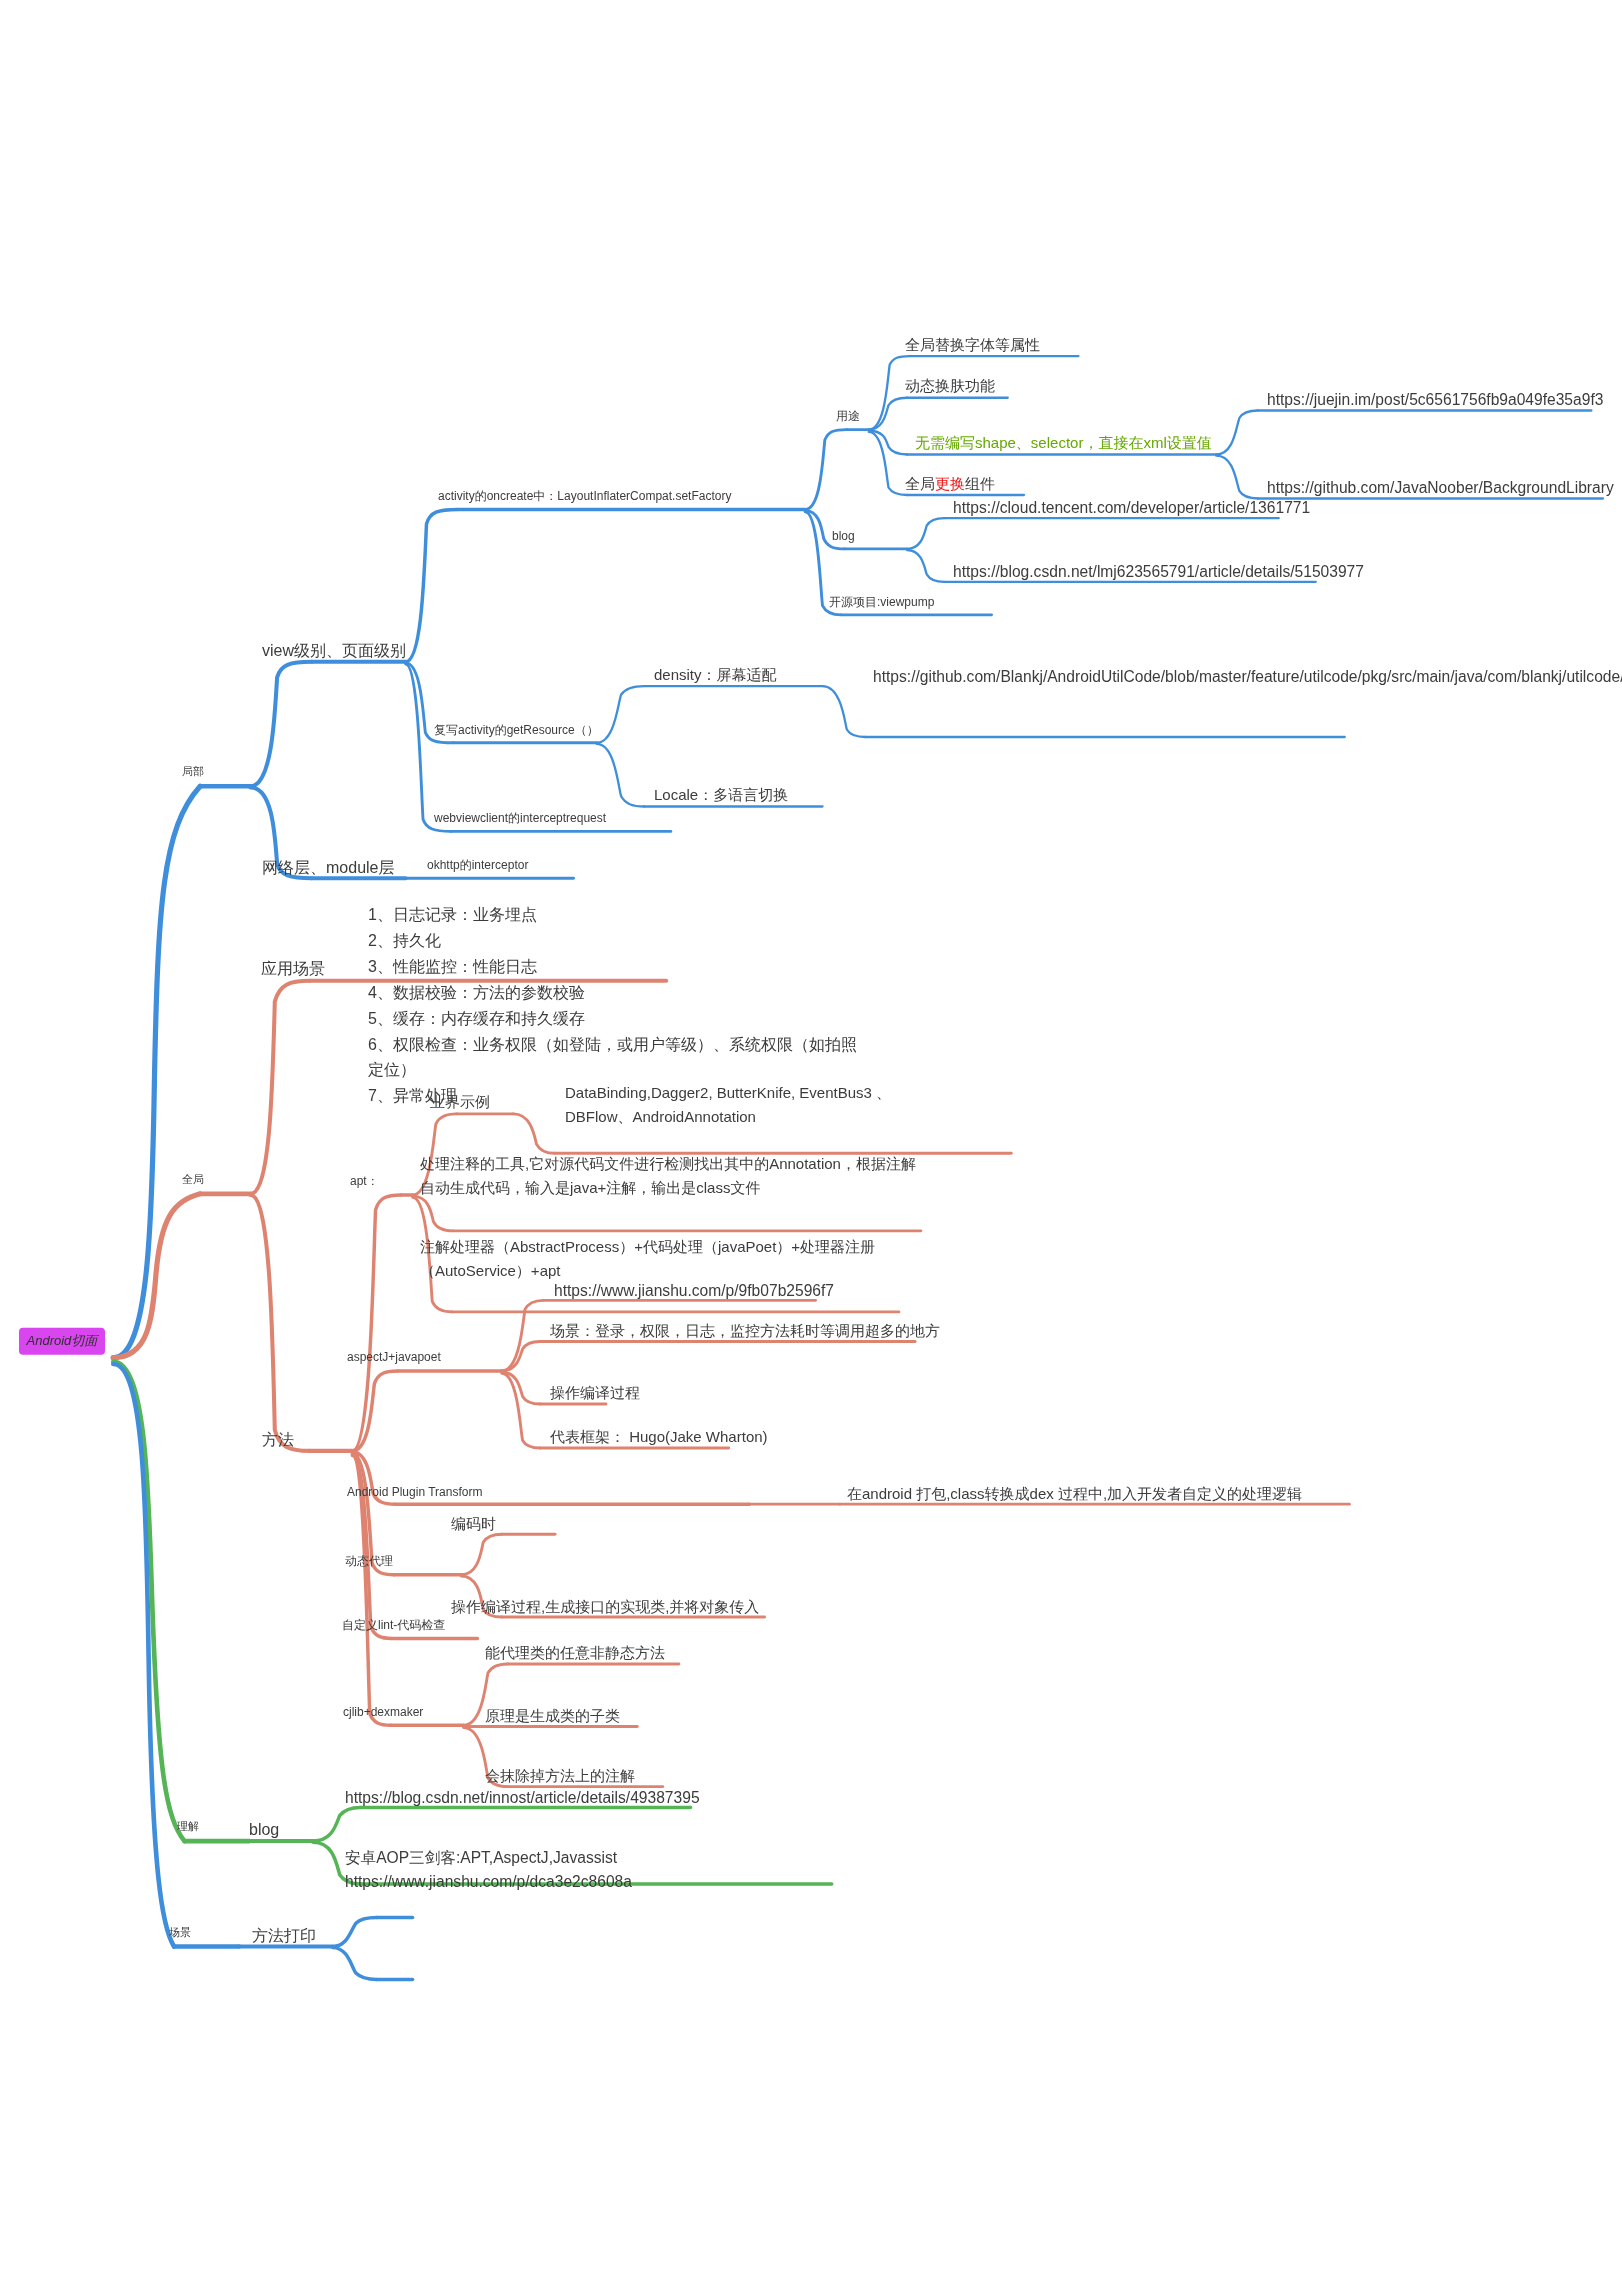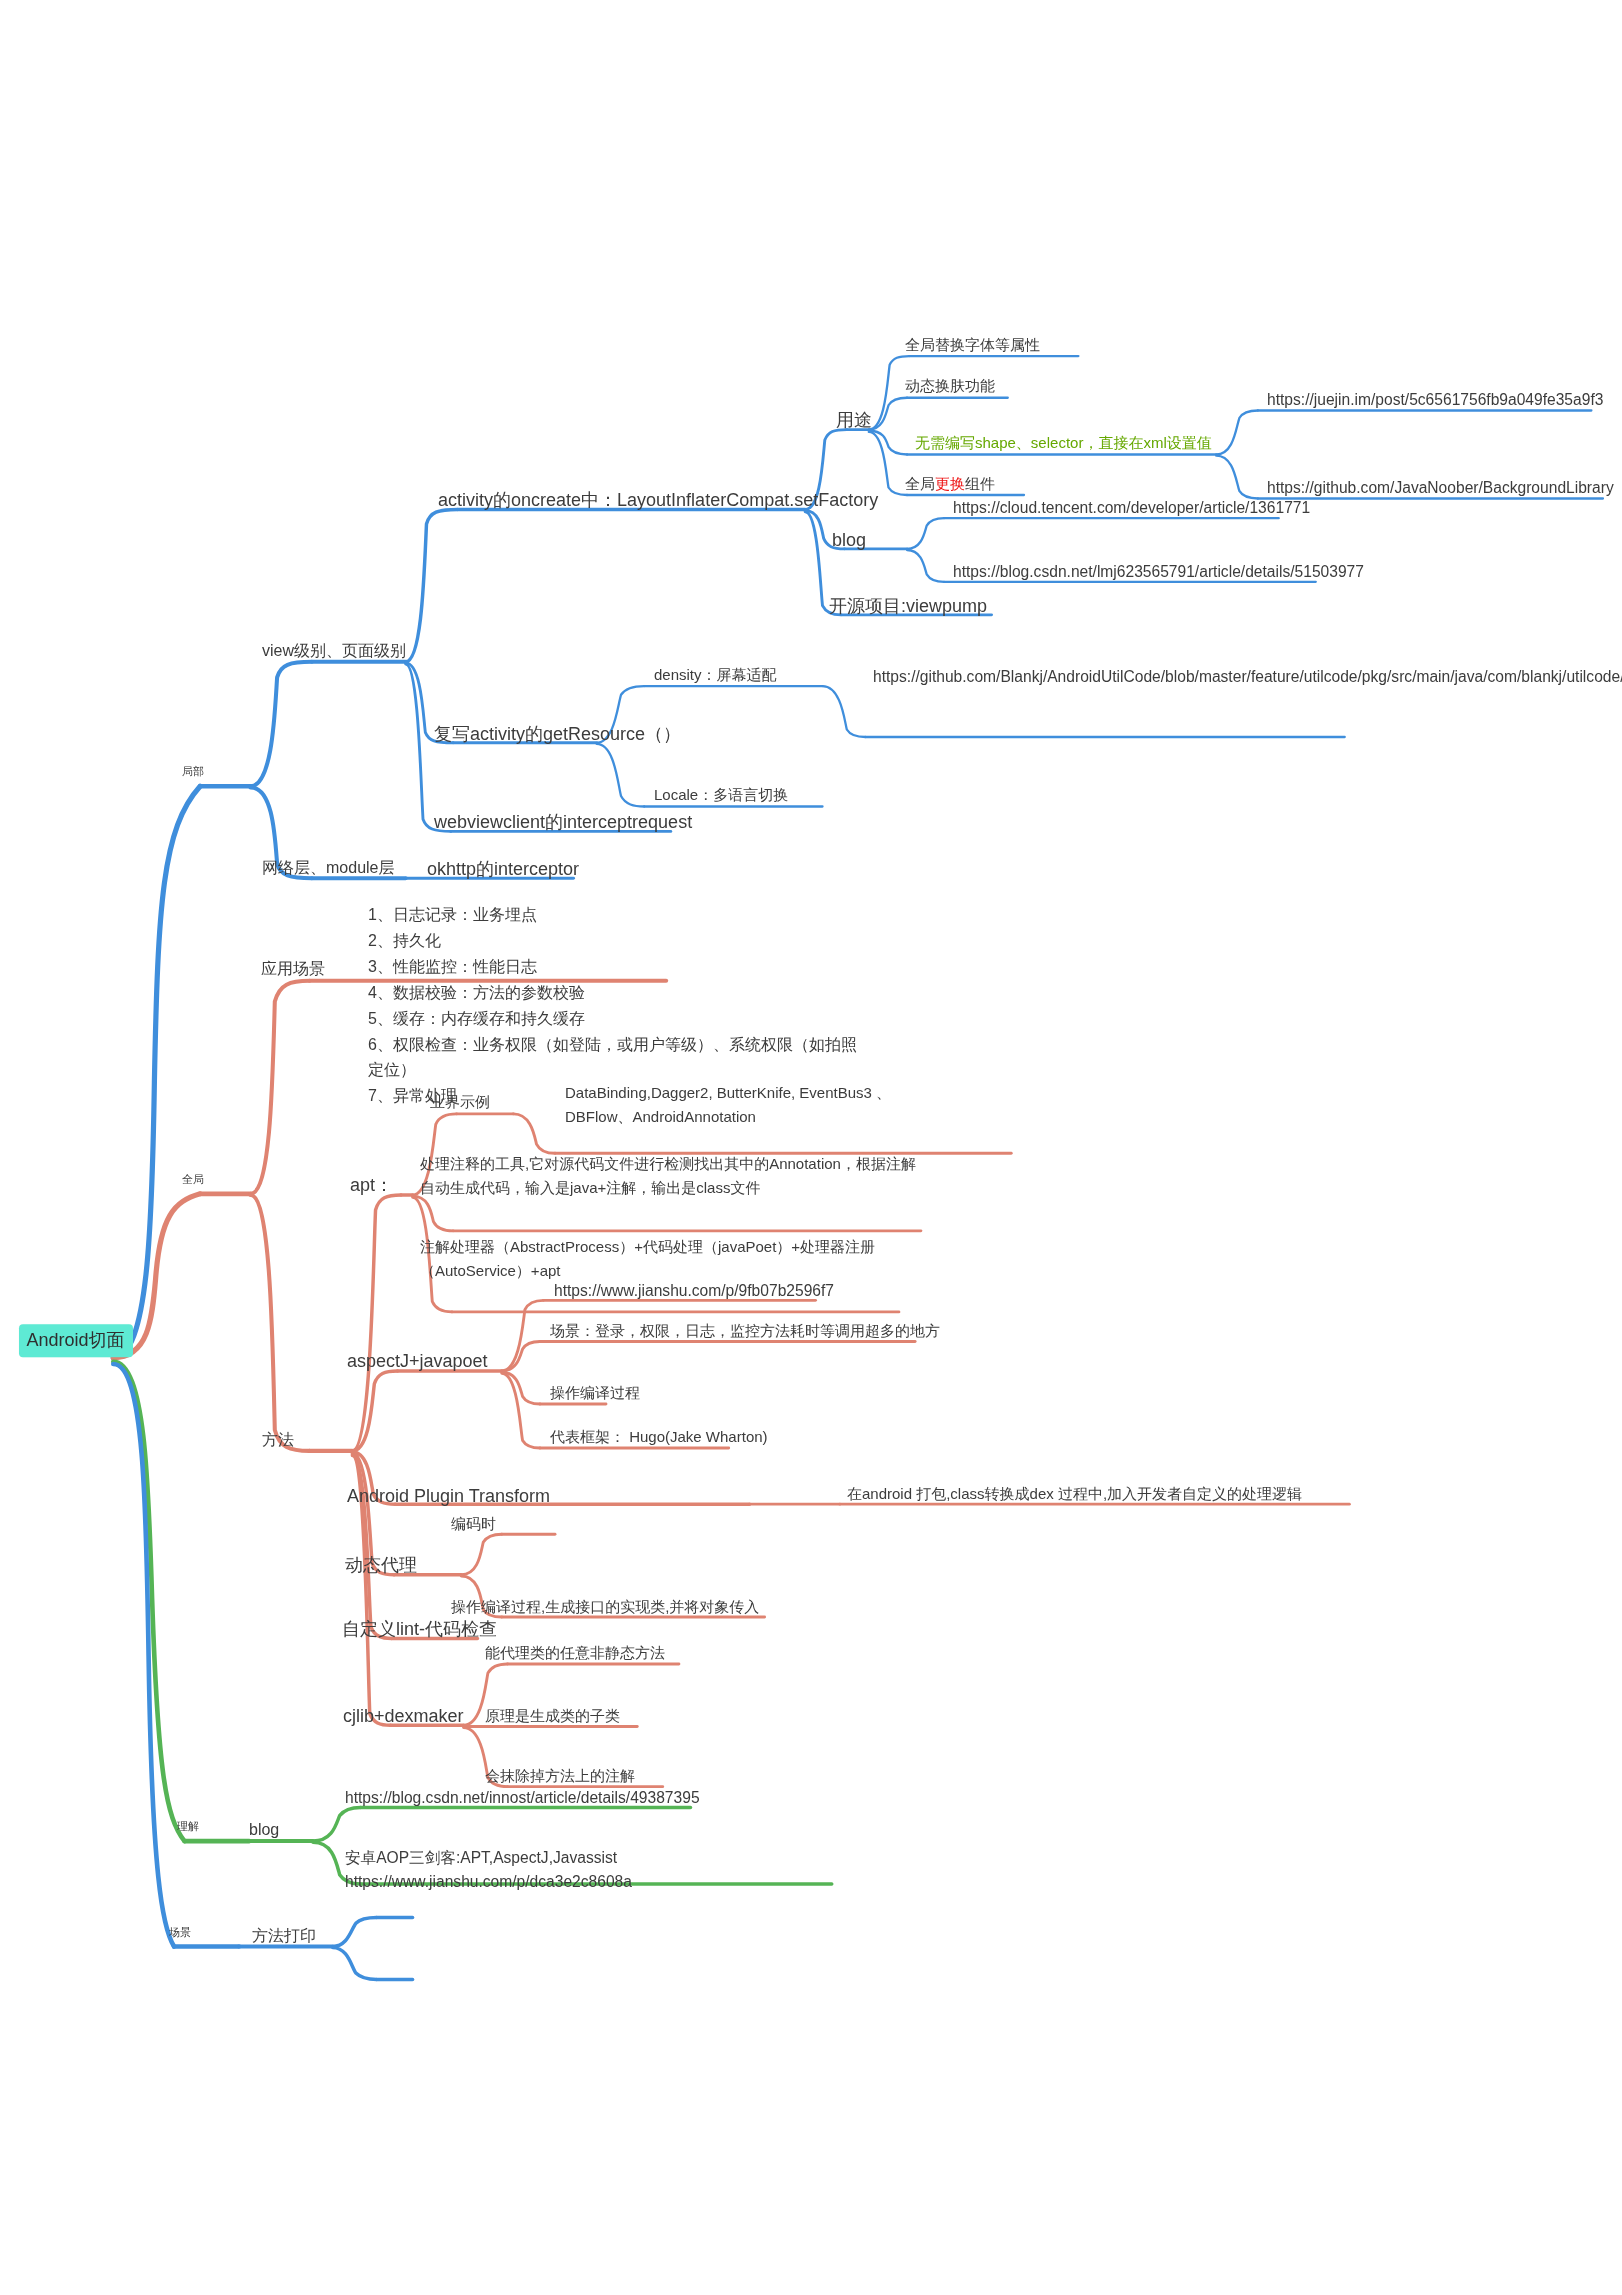--- a/index.html
+++ b/index.html
@@ -23,30 +23,31 @@
   }
   .node{
     position:absolute;
     color:#3c3c3c;
     white-space:nowrap;
     line-height:1.38;
   }
   .node.wrap{white-space:normal;}
   
   #root-node{
-    background:#5eead4;
+    background:#d946ef;
     border-radius:4px;
     padding:4px 8px 4.6px 8px;
-    font-size:18px;
+    font-size:13px;
     color:#2f2f2f;
     box-shadow:0 0 0 0.6px rgba(0,0,0,0.02);
+    font-style:italic;
   }
   .lvl1{font-size:11px;}
   .lvl2{font-size:16px;}
-  .lvl3{font-size:18px;}
+  .lvl3{font-size:12px;}
   .lvl4{font-size:15px;}
   .url{font-size:15.6px;letter-spacing:0px;}
   .green-text{color:#65a800;}
   .red-seg{color:#ee1111;}
   .list-node{font-size:16px;line-height:1.62;}
 </style>
 </head>
 <body>
 
 <div id="canvas">

